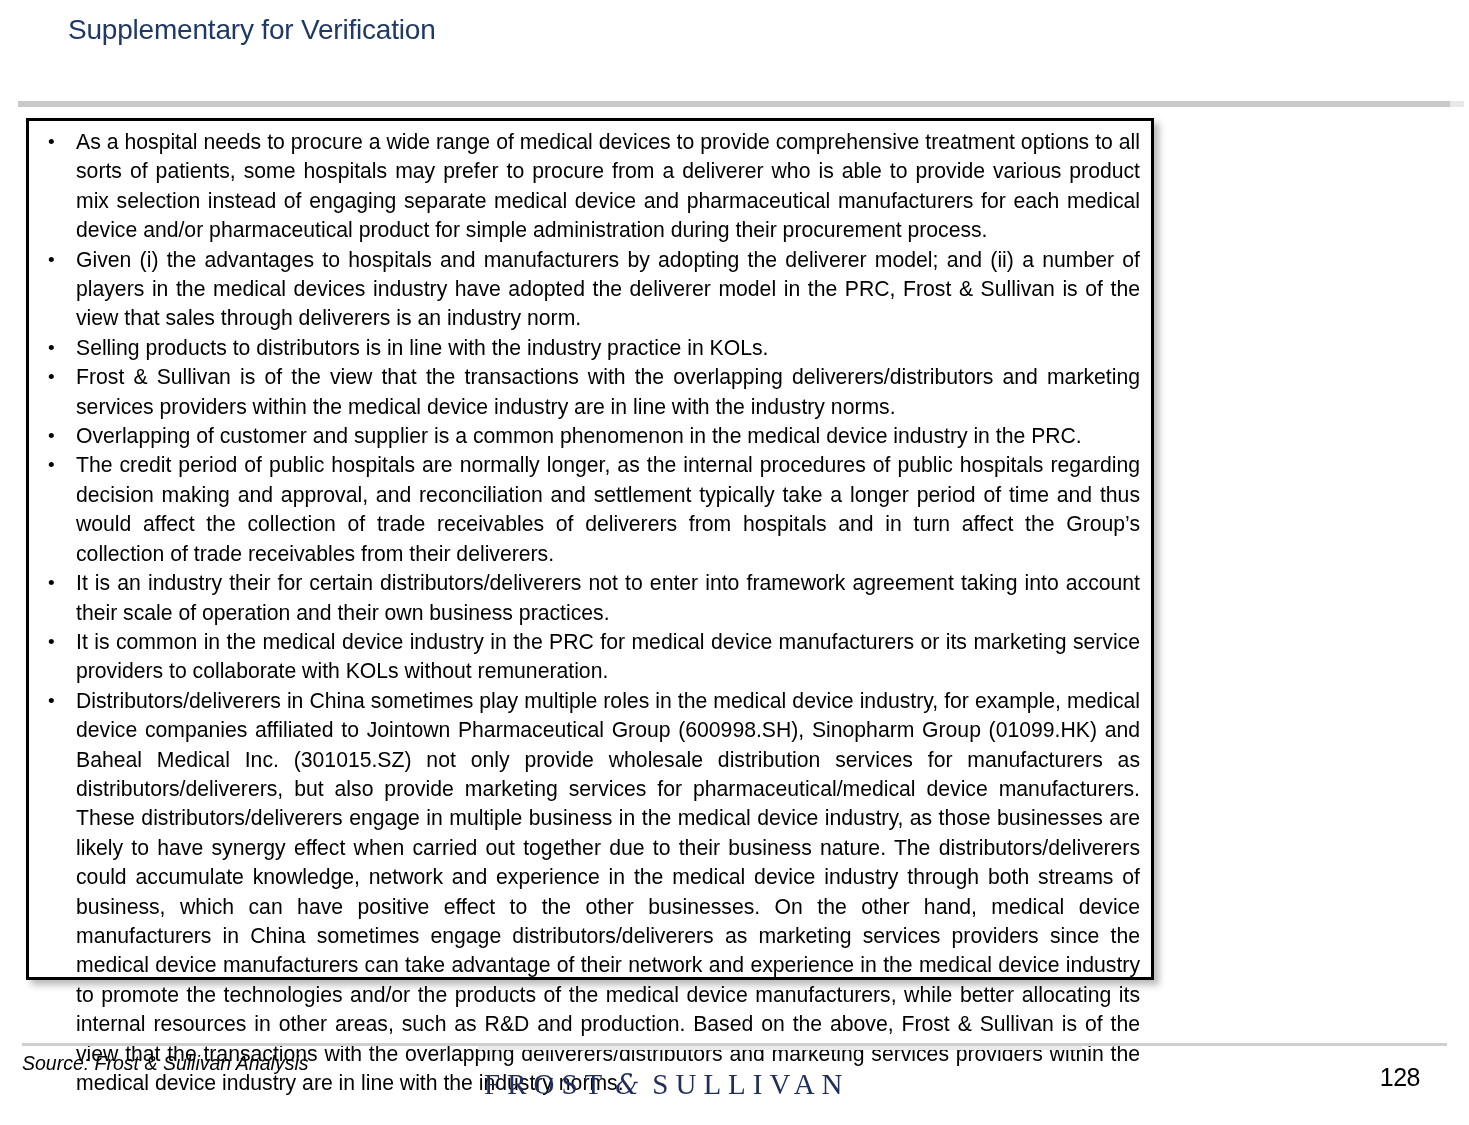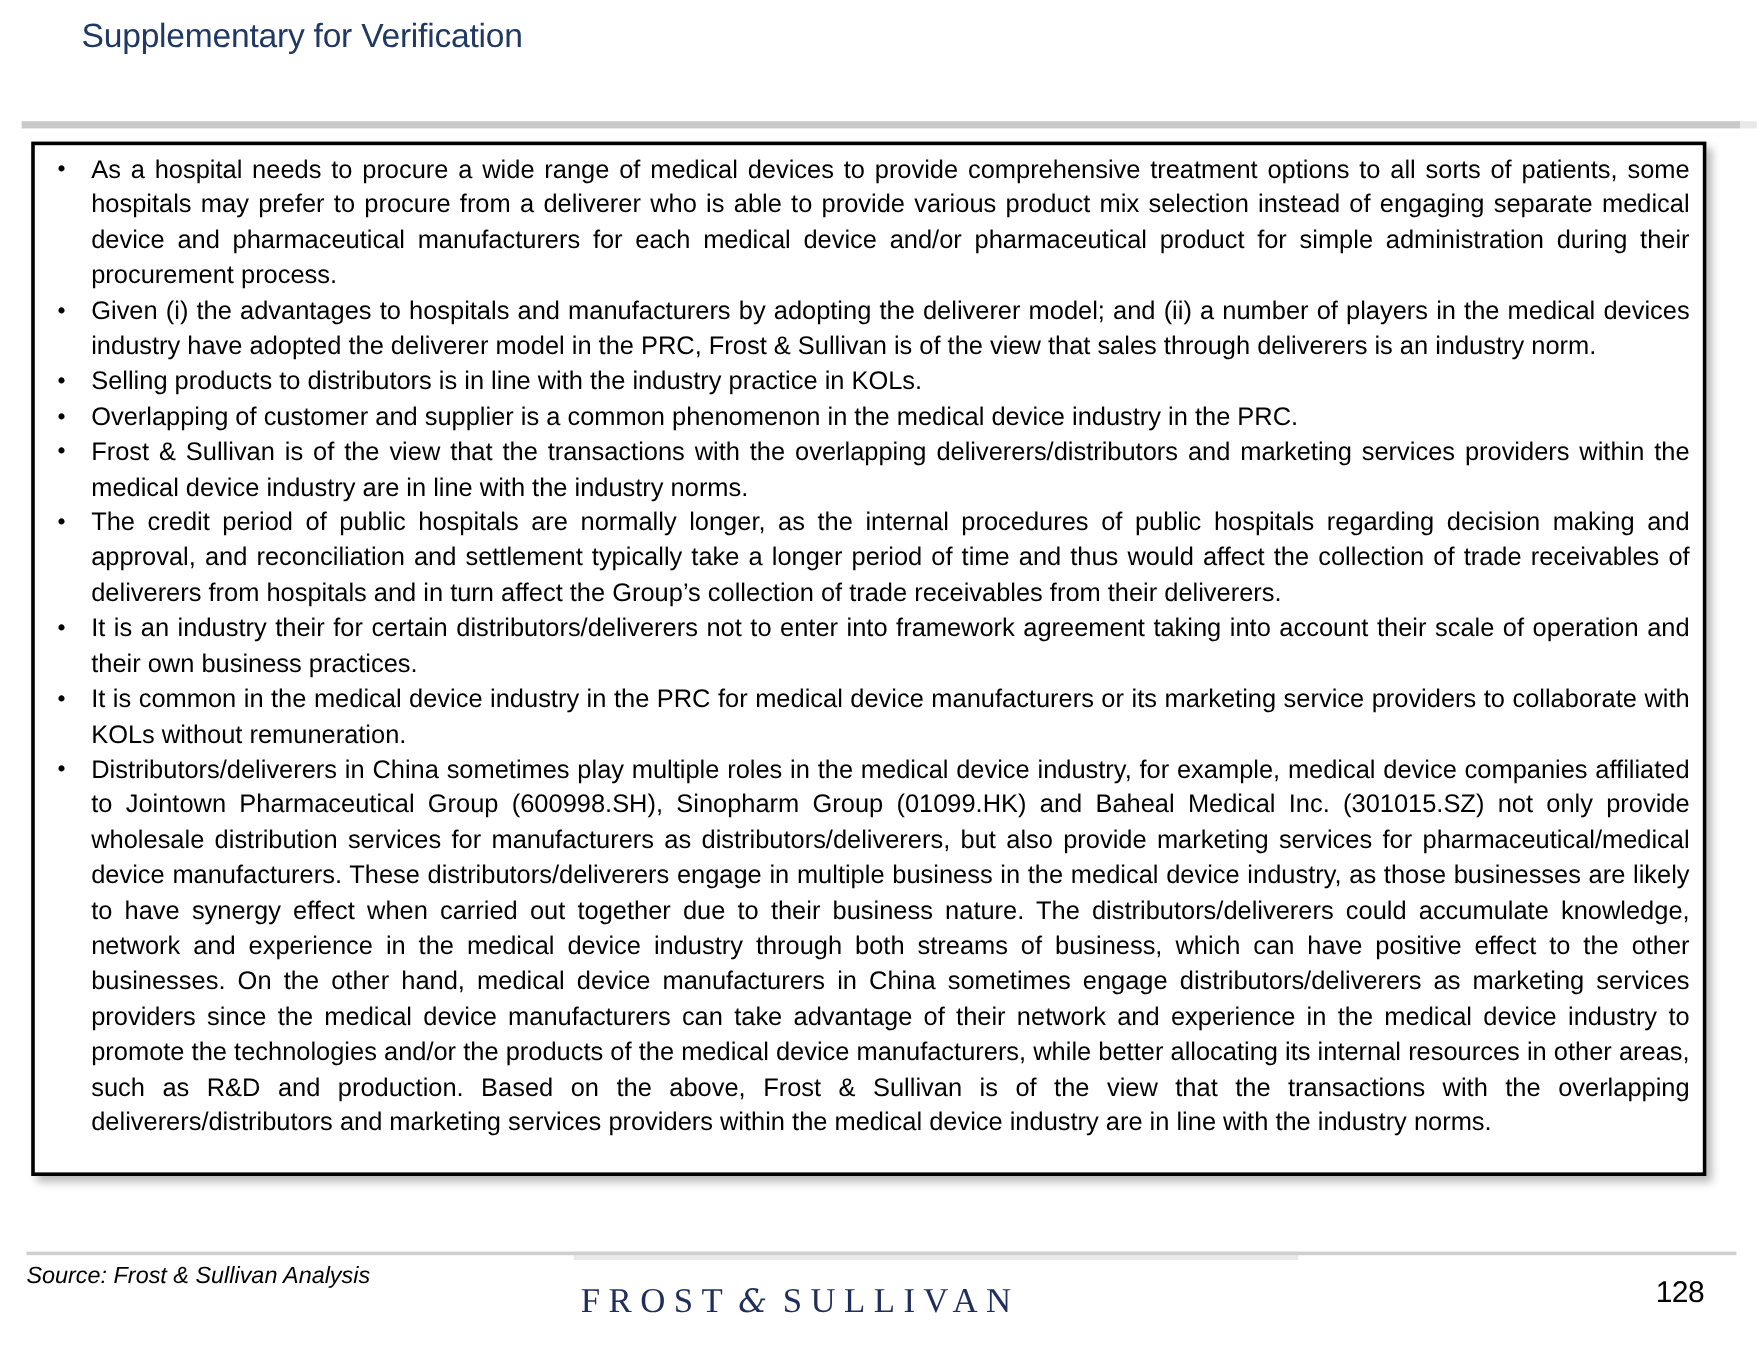--- a/index.html
+++ b/index.html
@@ -46,21 +46,21 @@
     width: 14px;
     height: 6px;
     background: #e8e8e8;
   }
 
   
   .content-box {
     position: absolute;
     left: 26px;
     top: 118px;
-    width: 1396px;
+    width: 1128px;
     height: 862px;
     border: 3px solid #000000;
     background: #ffffff;
     box-shadow: 5px 5px 7px rgba(0,0,0,0.28);
     box-sizing: border-box;
     padding: 6px 11px 6px 9px;
   }
 
   .bullet-list {
     list-style: none;
@@ -162,24 +162,24 @@
     <li class="bullet-item">
       <span class="bullet-text">As a hospital needs to procure a wide range of medical devices to provide comprehensive treatment options to all sorts of patients, some hospitals may prefer to procure from a deliverer who is able to provide various product mix selection instead of engaging separate medical device and pharmaceutical manufacturers for each medical device and/or pharmaceutical product for simple administration during their procurement process.</span>
     </li>
     <li class="bullet-item">
       <span class="bullet-text">Given (i) the advantages to hospitals and manufacturers by adopting the deliverer model; and (ii) a number of players in the medical devices industry have adopted the deliverer model in the PRC, Frost &amp; Sullivan is of the view that sales through deliverers is an industry norm.</span>
     </li>
     <li class="bullet-item">
       <span class="bullet-text">Selling products to distributors is in line with the industry practice in KOLs.</span>
     </li>
     <li class="bullet-item">
+      <span class="bullet-text">Frost &amp; Sullivan is of the view that the transactions with the overlapping deliverers/distributors and marketing services providers within the medical device industry are in line with the industry norms.</span>
+    </li>
+    <li class="bullet-item">
       <span class="bullet-text">Overlapping of customer and supplier is a common phenomenon in the medical device industry in the PRC.</span>
-    </li>
-    <li class="bullet-item">
-      <span class="bullet-text">Frost &amp; Sullivan is of the view that the transactions with the overlapping deliverers/distributors and marketing services providers within the medical device industry are in line with the industry norms.</span>
     </li>
     <li class="bullet-item">
       <span class="bullet-text">The credit period of public hospitals are normally longer, as the internal procedures of public hospitals regarding decision making and approval, and reconciliation and settlement typically take a longer period of time and thus would affect the collection of trade receivables of deliverers from hospitals and in turn affect the Group’s collection of trade receivables from their deliverers.</span>
     </li>
     <li class="bullet-item">
       <span class="bullet-text">It is an industry their for certain distributors/deliverers not to enter into framework agreement taking into account their scale of operation and their own business practices.</span>
     </li>
     <li class="bullet-item">
       <span class="bullet-text">It is common in the medical device industry in the PRC for medical device manufacturers or its marketing service providers to collaborate with KOLs without remuneration.</span>
     </li>

